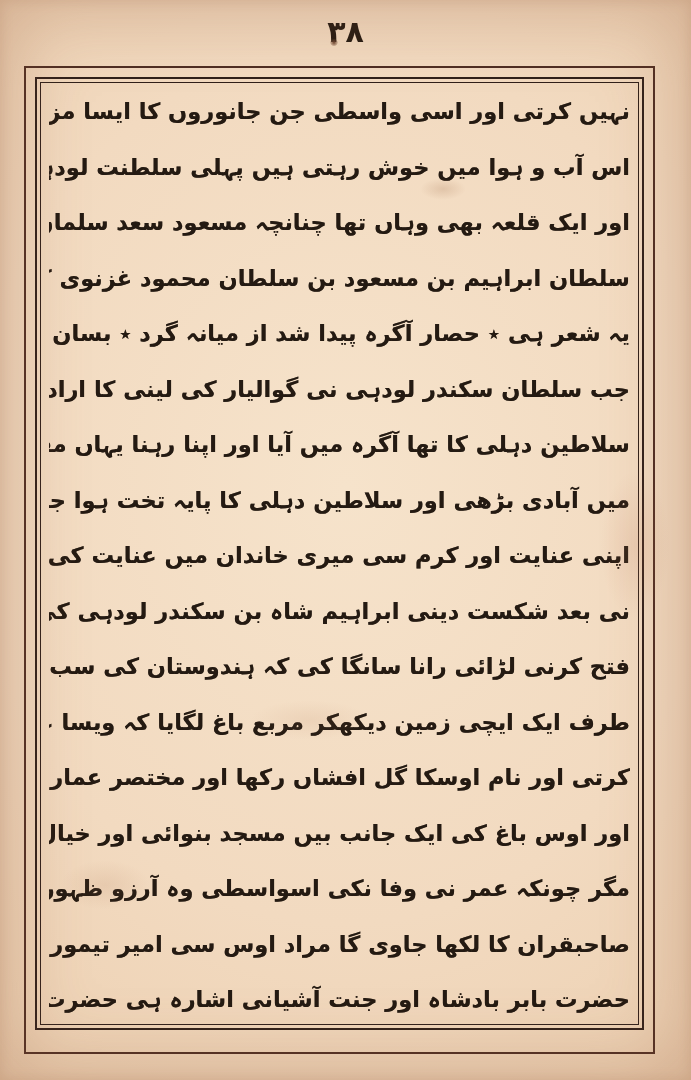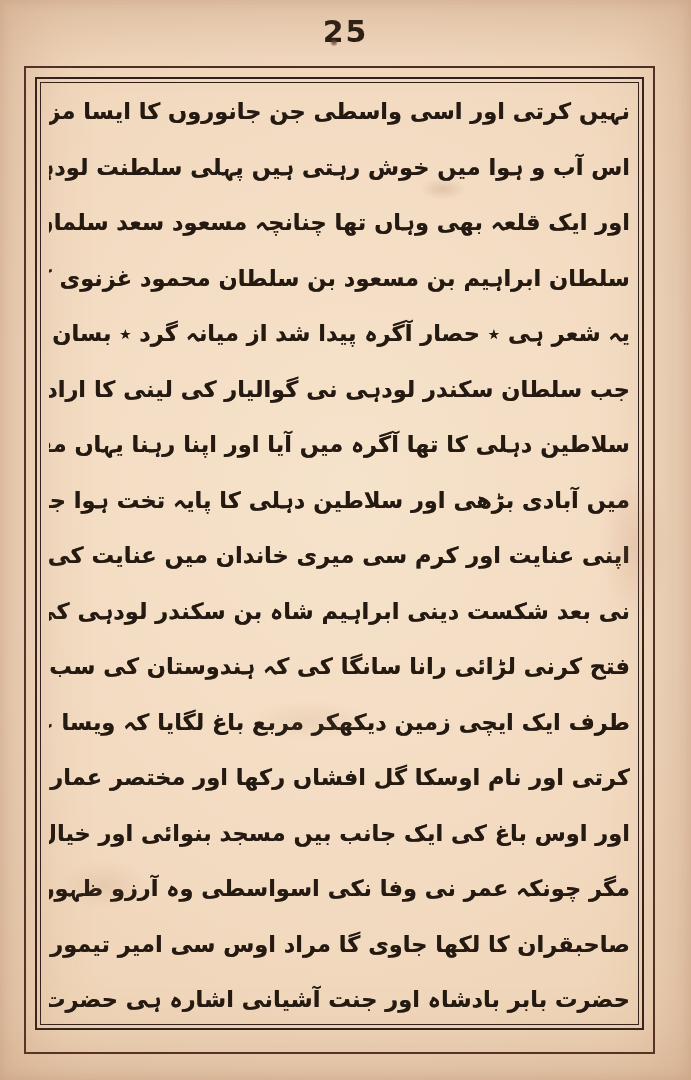--- a/index.html
+++ b/index.html
@@ -60,21 +60,21 @@
 </head>
 <body>
 
 <div class="vignette"></div>
 <div class="stain s1"></div>
 <div class="stain s2"></div>
 <div class="stain s3"></div>
 <div class="stain s4"></div>
 <div class="stain s5"></div>
 
-<div class="page-number">25</div>
+<div class="page-number">۳۸</div>
 
 <div class="outer-frame">
   <div class="inner-frame">
     <div class="inner-frame2">
       <div class="text-block">
         <div class="text-line">نہیں کرتی اور اسی واسطی جن جانوروں کا ایسا مزاج ہی مثل ہاتھی اور بھینس کے</div>
         <div class="text-line">اس آب و ہوا میں خوش رہتی ہیں پہلی سلطنت لودہی پٹھانوں سی آگرہ بہت آباد تھا</div>
         <div class="text-line">اور ایک قلعہ بھی وہاں تھا چنانچہ مسعود سعد سلمان نی اپنی قصیدہ میں کہ بیچ مدح محمود بن</div>
         <div class="text-line">سلطان ابراہیم بن مسعود بن سلطان محمود غزنوی کی اوس قلعہ کے فتح میں لکھا ہے</div>
         <div class="text-line">یہ شعر ہی ٭ حصار آگرہ پیدا شد از میانہ گرد ٭ بسان کوہ برو بارہای چون کہسار ٭</div>

